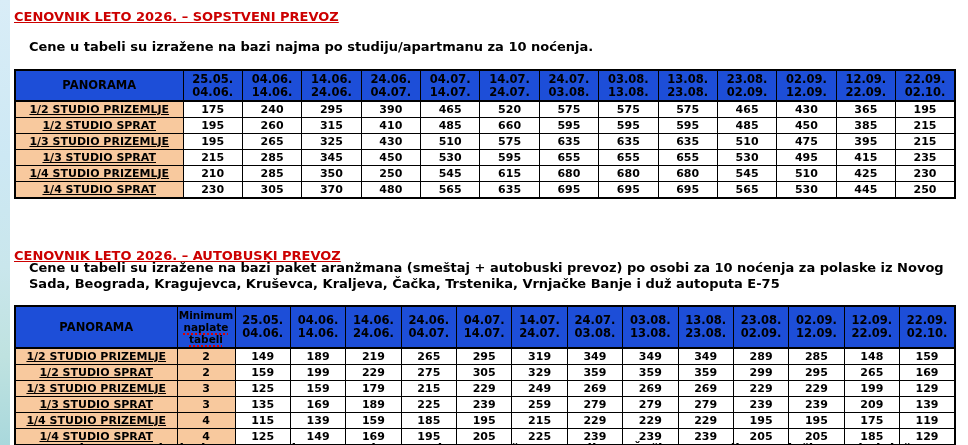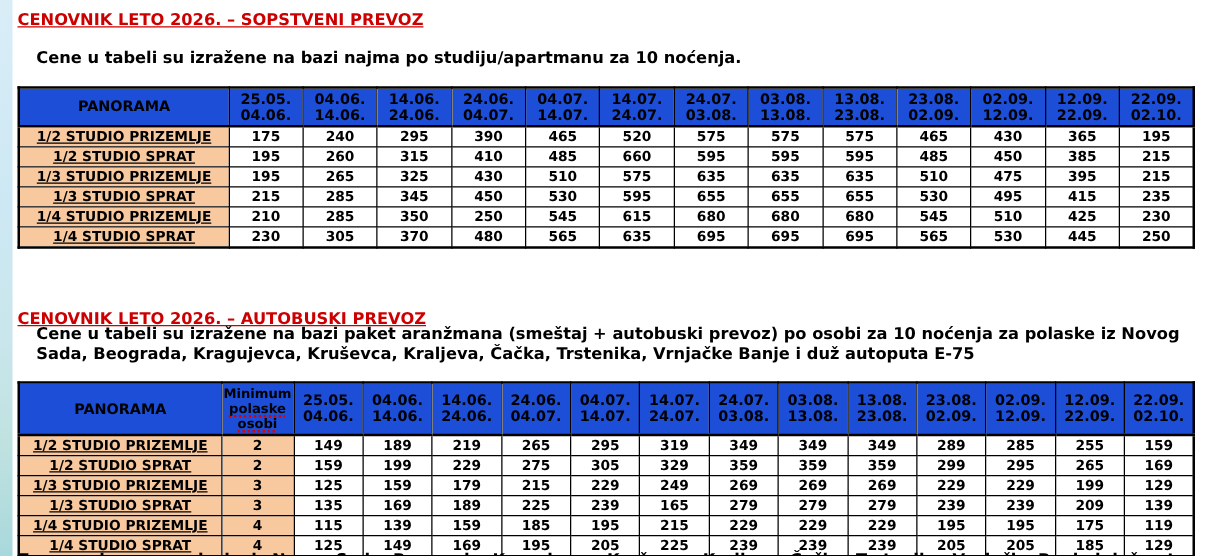--- a/index.html
+++ b/index.html
@@ -191,21 +191,21 @@
   <div class="section-sub" id="subtitle2">Cene u tabeli su izražene na bazi paket aranžmana (smeštaj + autobuski prevoz) po osobi za 10 noćenja za polaske iz Novog Sada, Beograda, Kragujevca, Kruševca, Kraljeva, Čačka, Trstenika, Vrnjačke Banje i duž autoputa E-75</div>
 
   <table class="price-table" id="table2">
     <colgroup>
       <col style="width:162px">
       <col style="width:58px">
     </colgroup>
   <thead>
         <tr>
           <th>PANORAMA</th>
-          <th class="min-h"><span>Minimum</span><br><span class="misspell">polaske</span><br><span class="misspell">osobi</span></th>
+          <th class="min-h"><span>Minimum</span><br><span class="misspell">naplate</span><br><span class="misspell">tabeli</span></th>
           <th><span>25.05.</span><br><span>04.06.</span></th>
           <th><span>04.06.</span><br><span>14.06.</span></th>
           <th><span>14.06.</span><br><span>24.06.</span></th>
           <th><span>24.06.</span><br><span>04.07.</span></th>
           <th><span>04.07.</span><br><span>14.07.</span></th>
           <th><span>14.07.</span><br><span>24.07.</span></th>
           <th><span>24.07.</span><br><span>03.08.</span></th>
           <th><span>03.08.</span><br><span>13.08.</span></th>
           <th><span>13.08.</span><br><span>23.08.</span></th>
           <th><span>23.08.</span><br><span>02.09.</span></th>
@@ -222,21 +222,21 @@
           <td class="value-cell">189</td>
           <td class="value-cell">219</td>
           <td class="value-cell">265</td>
           <td class="value-cell">295</td>
           <td class="value-cell">319</td>
           <td class="value-cell">349</td>
           <td class="value-cell">349</td>
           <td class="value-cell">349</td>
           <td class="value-cell">289</td>
           <td class="value-cell">285</td>
-          <td class="value-cell">255</td>
+          <td class="value-cell">148</td>
           <td class="value-cell">159</td>
         </tr>
         <tr>
           <td class="row-label">1/2 STUDIO SPRAT</td>
           <td class="min-cell">2</td>
           <td class="value-cell">159</td>
           <td class="value-cell">199</td>
           <td class="value-cell">229</td>
           <td class="value-cell">275</td>
           <td class="value-cell">305</td>
@@ -267,21 +267,21 @@
           <td class="value-cell">129</td>
         </tr>
         <tr>
           <td class="row-label">1/3 STUDIO SPRAT</td>
           <td class="min-cell">3</td>
           <td class="value-cell">135</td>
           <td class="value-cell">169</td>
           <td class="value-cell">189</td>
           <td class="value-cell">225</td>
           <td class="value-cell">239</td>
-          <td class="value-cell">165</td>
+          <td class="value-cell">259</td>
           <td class="value-cell">279</td>
           <td class="value-cell">279</td>
           <td class="value-cell">279</td>
           <td class="value-cell">239</td>
           <td class="value-cell">239</td>
           <td class="value-cell">209</td>
           <td class="value-cell">139</td>
         </tr>
         <tr>
           <td class="row-label">1/4 STUDIO PRIZEMLJE</td>

